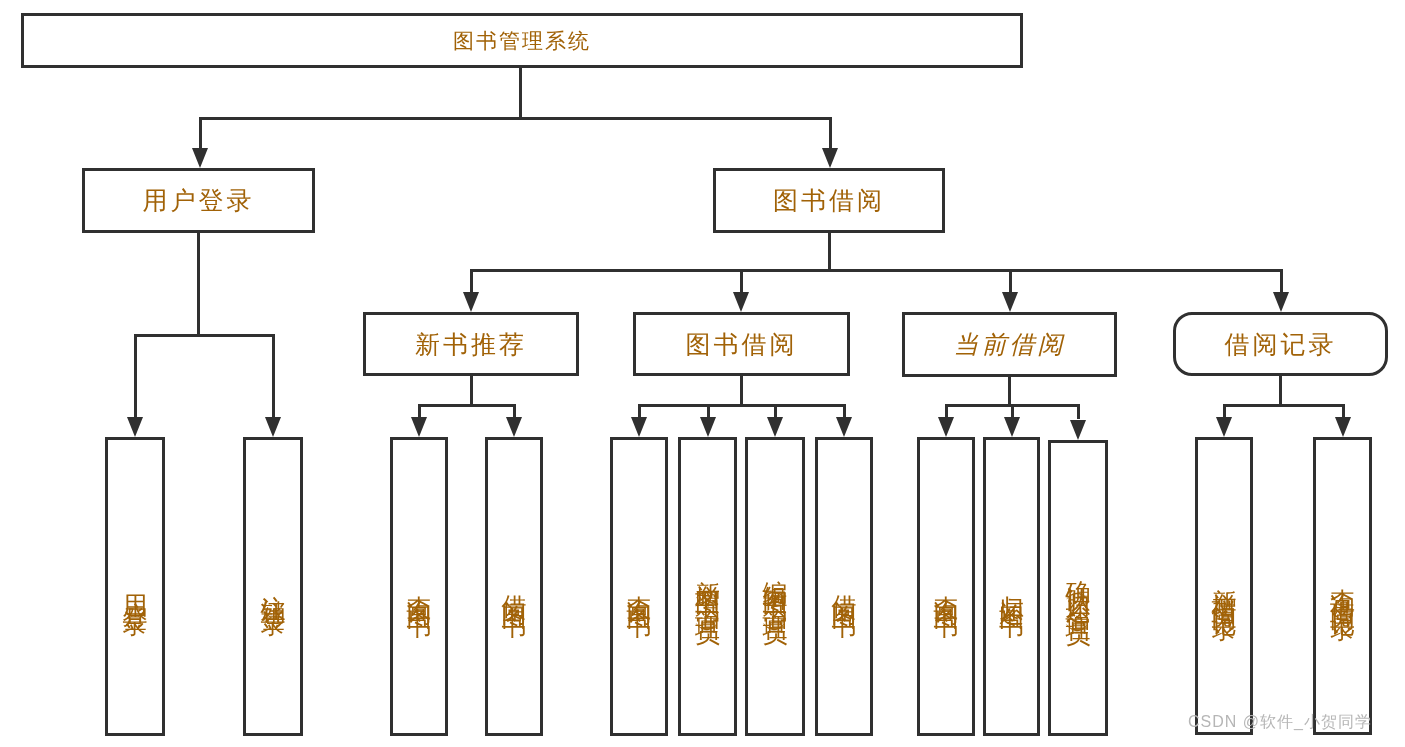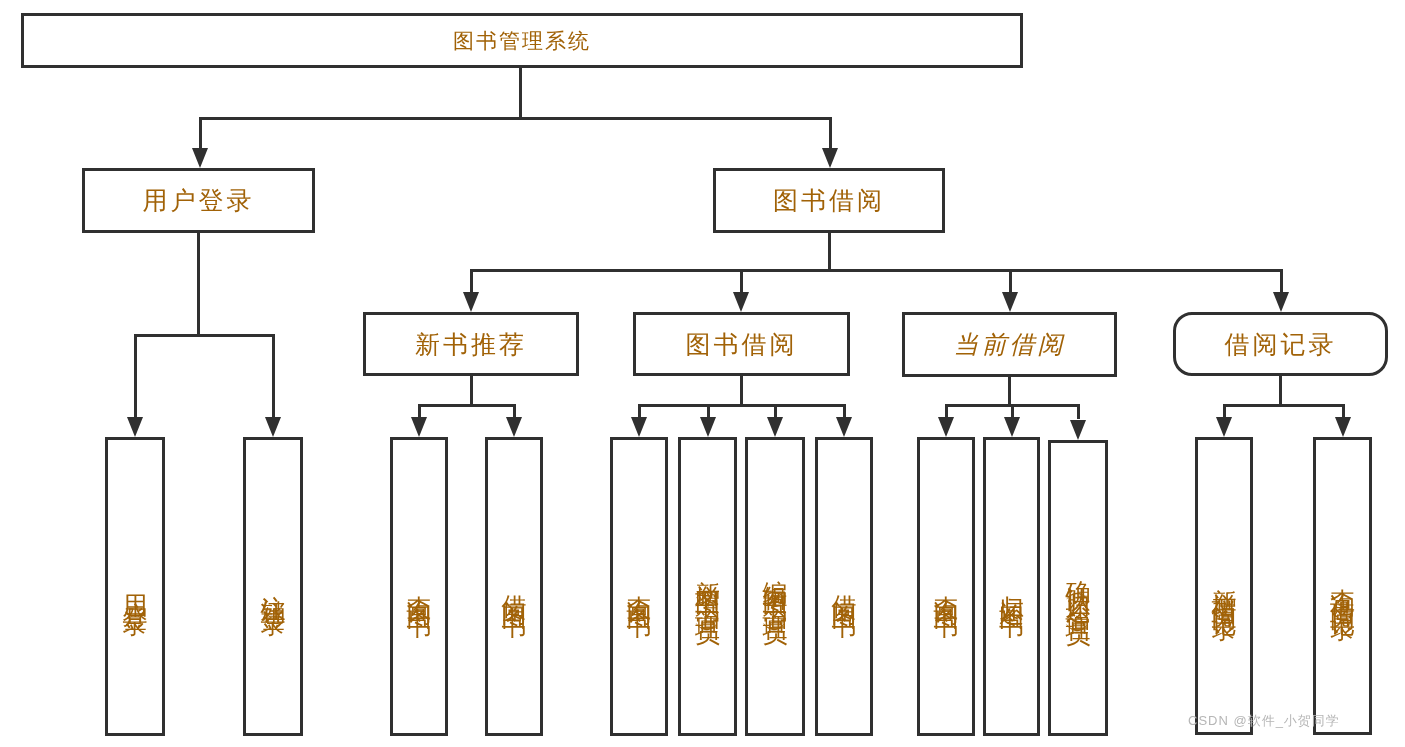--- a/index.html
+++ b/index.html
@@ -48,21 +48,21 @@
     width: 0;
     height: 0;
     border-left: 8px solid transparent;
     border-right: 8px solid transparent;
     border-top: 20px solid #303030;
   }
   .watermark {
     position: absolute;
     left: 1188px;
     top: 712px;
-    font-size: 13px;
+    font-size: 16px;
     letter-spacing: 1px;
     color: #b6b6b6;
     white-space: nowrap;
     z-index: 5;
   }
 </style>
 </head>
 <body>
 
 <div id="canvas">

